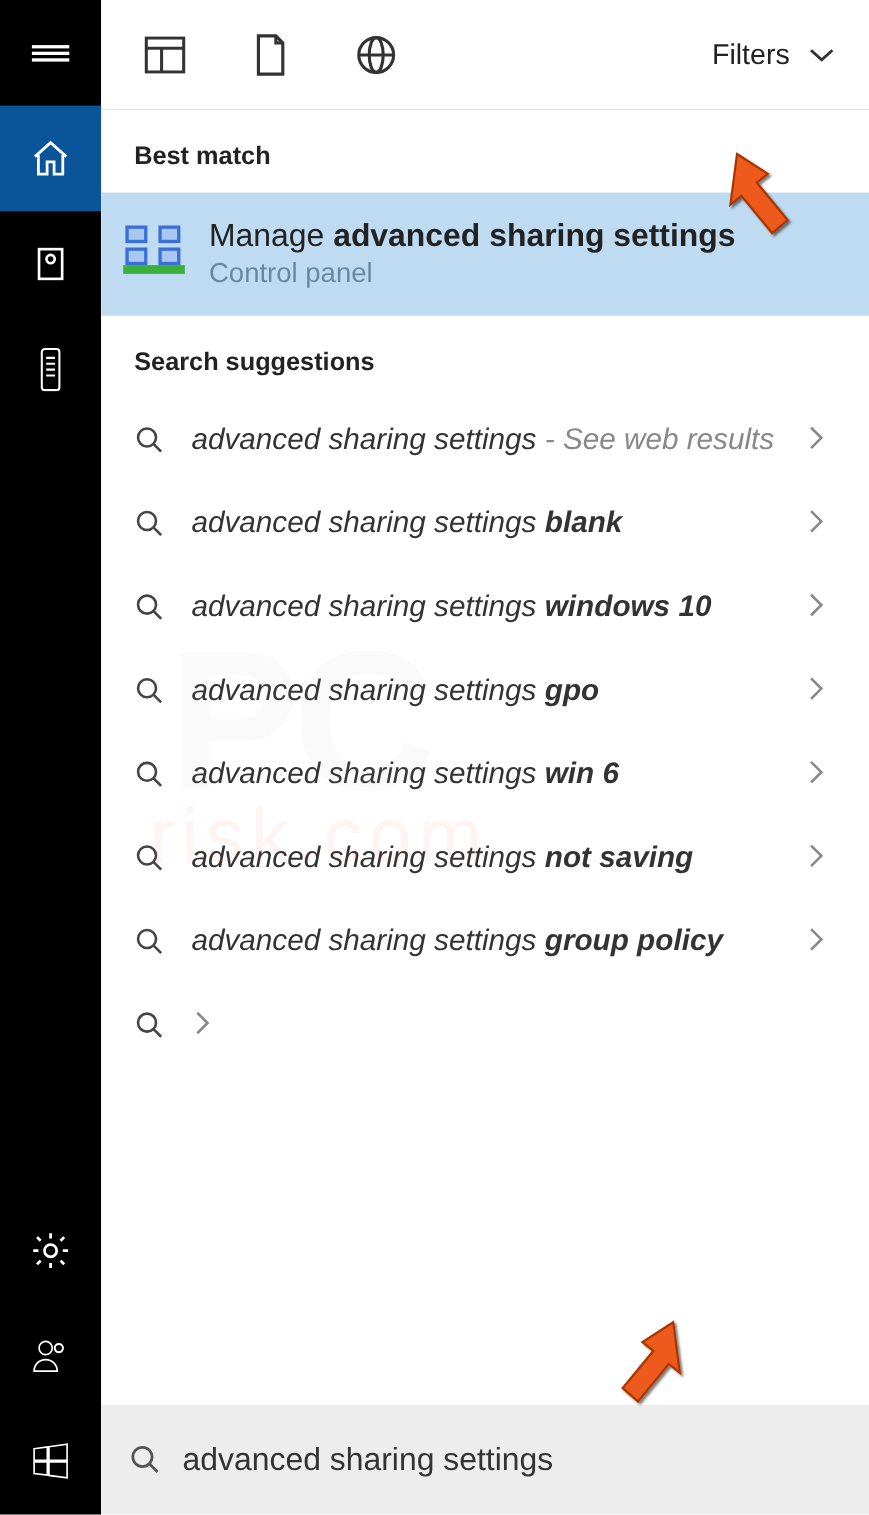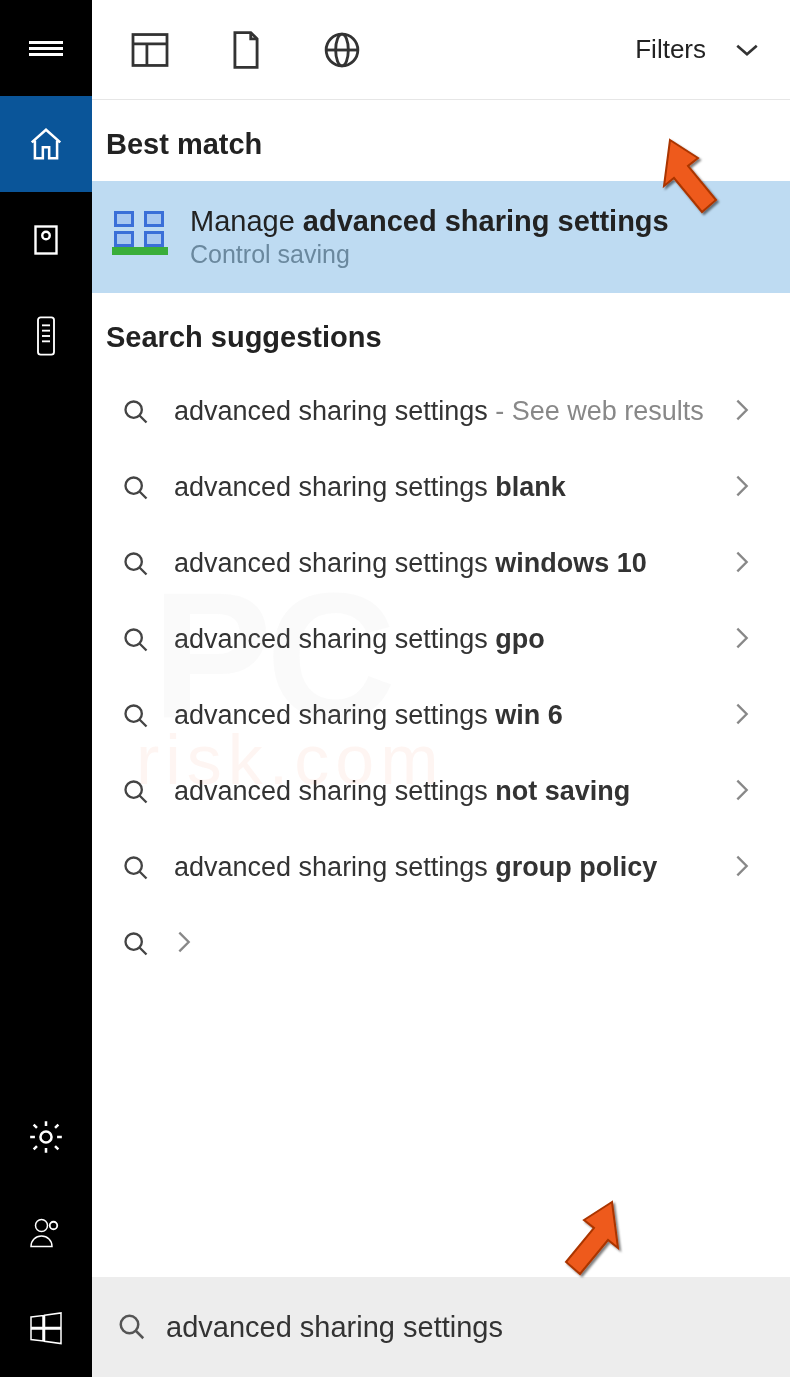--- a/index.html
+++ b/index.html
@@ -61,29 +61,29 @@
     justify-content: center;
   }
   .topbar .tb-spacer { flex: 1; }
   .filters {
     display: flex;
     align-items: center;
     color: #222;
     font-size: 26px;
     cursor: pointer;
   }
-  .filters span { margin-right: 28px; }
+  .filters span { margin-right: 16px; }
 
   
   .content { flex: 1; overflow: hidden; }
   .section-heading {
     font-weight: 700;
-    font-size: 29px;
+    font-size: 23px;
     color: #222;
-    padding: 28px 30px 20px 14px;
+    padding: 28px 30px 20px 30px;
   }
   
   .best-match {
     background: #bedbf2;
     display: flex;
     align-items: flex-start;
     padding: 24px 16px;
     position: relative;
   }
   .bm-icon {
@@ -95,20 +95,21 @@
   }
   .bm-title { font-size: 29px; color: #222; }
   .bm-title .bold { font-weight: 700; }
   .bm-sub { font-size: 25px; color: #6a889e; margin-top: 2px; }
 
   
   .suggestion {
     display: flex;
     align-items: center;
     padding: 18px 30px 18px 24px;
+    font-style: italic;
   }
   .sg-icon {
     width: 40px;
     height: 40px;
     display: flex;
     align-items: center;
     justify-content: center;
     flex-shrink: 0;
     margin-right: 18px;
   }
@@ -275,21 +276,21 @@
             <rect x="6" y="26" width="20" height="16" fill="#3a6fd8"></rect>
               <rect x="9" y="29" width="14" height="10" fill="#a8c8f0"></rect>
             <rect x="36" y="26" width="20" height="16" fill="#3a6fd8"></rect>
               <rect x="39" y="29" width="14" height="10" fill="#a8c8f0"></rect>
           </svg>
         </div>
         <div>
           <div class="bm-title">
             <span>Manage </span><span class="bold">advanced sharing settings</span>
           </div>
-          <div class="bm-sub">Control saving</div>
+          <div class="bm-sub">Control panel</div>
         </div>
       </div>
 
       <div class="section-heading">Search suggestions</div>
 
       <div id="suggestions-list">
           <div class="suggestion">
             <div class="sg-icon">
               <svg width="28" height="28" viewBox="0 0 24 24" stroke="#444" stroke-width="2" fill="none">
                 <circle cx="10" cy="10" r="7"></circle>

